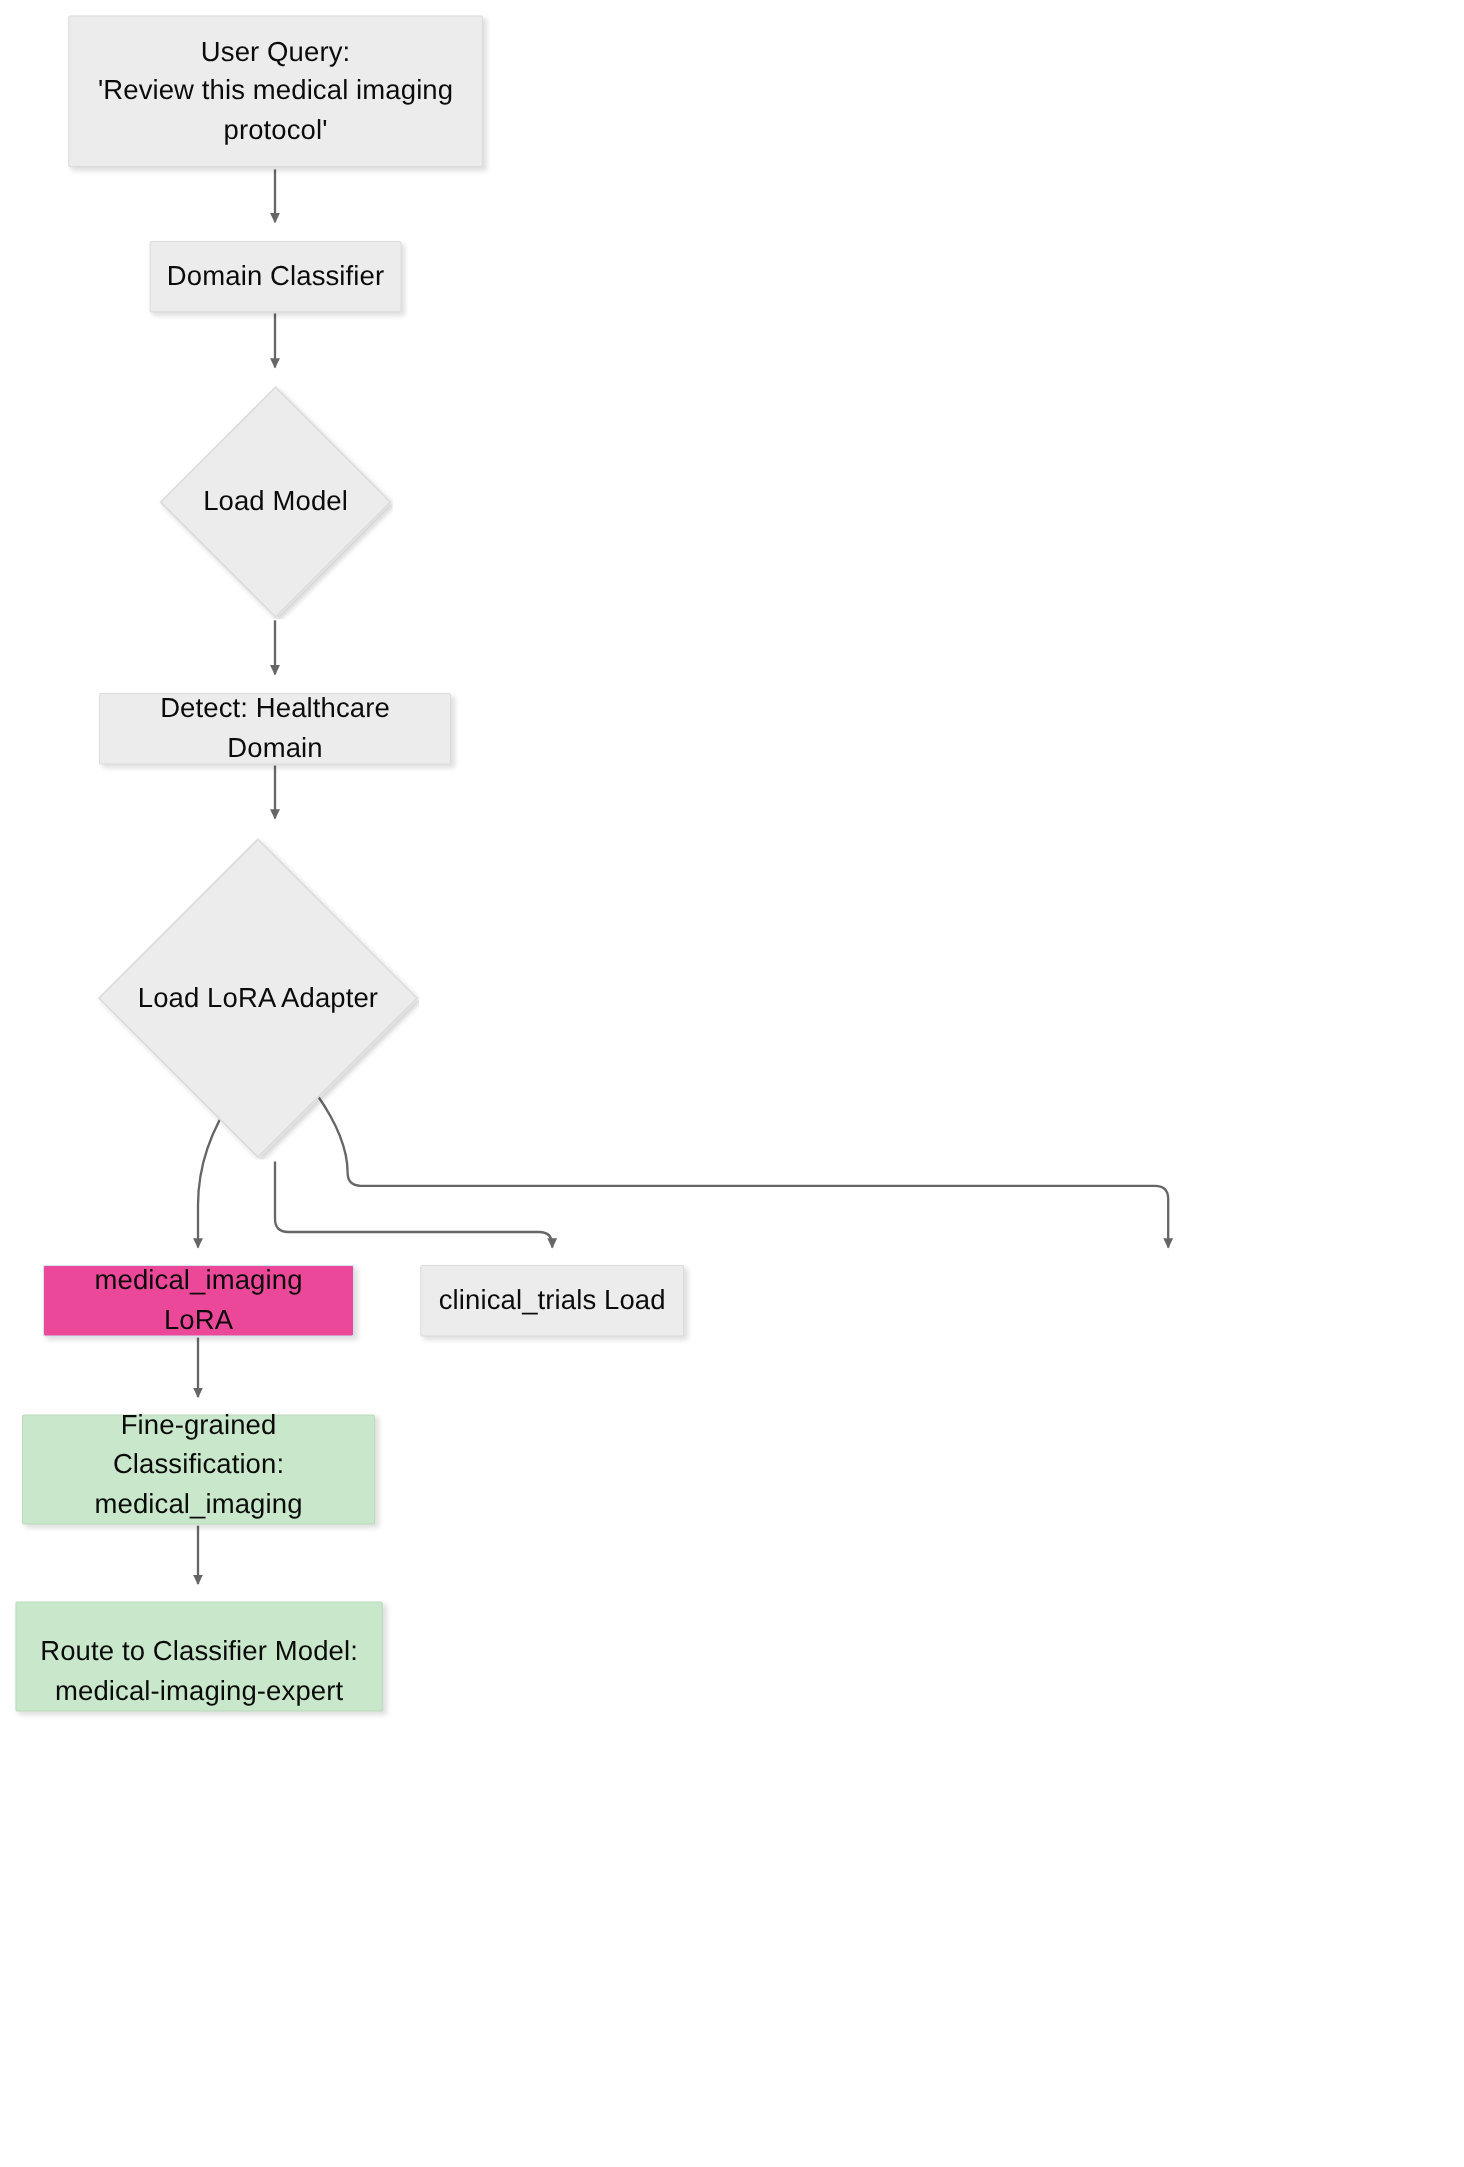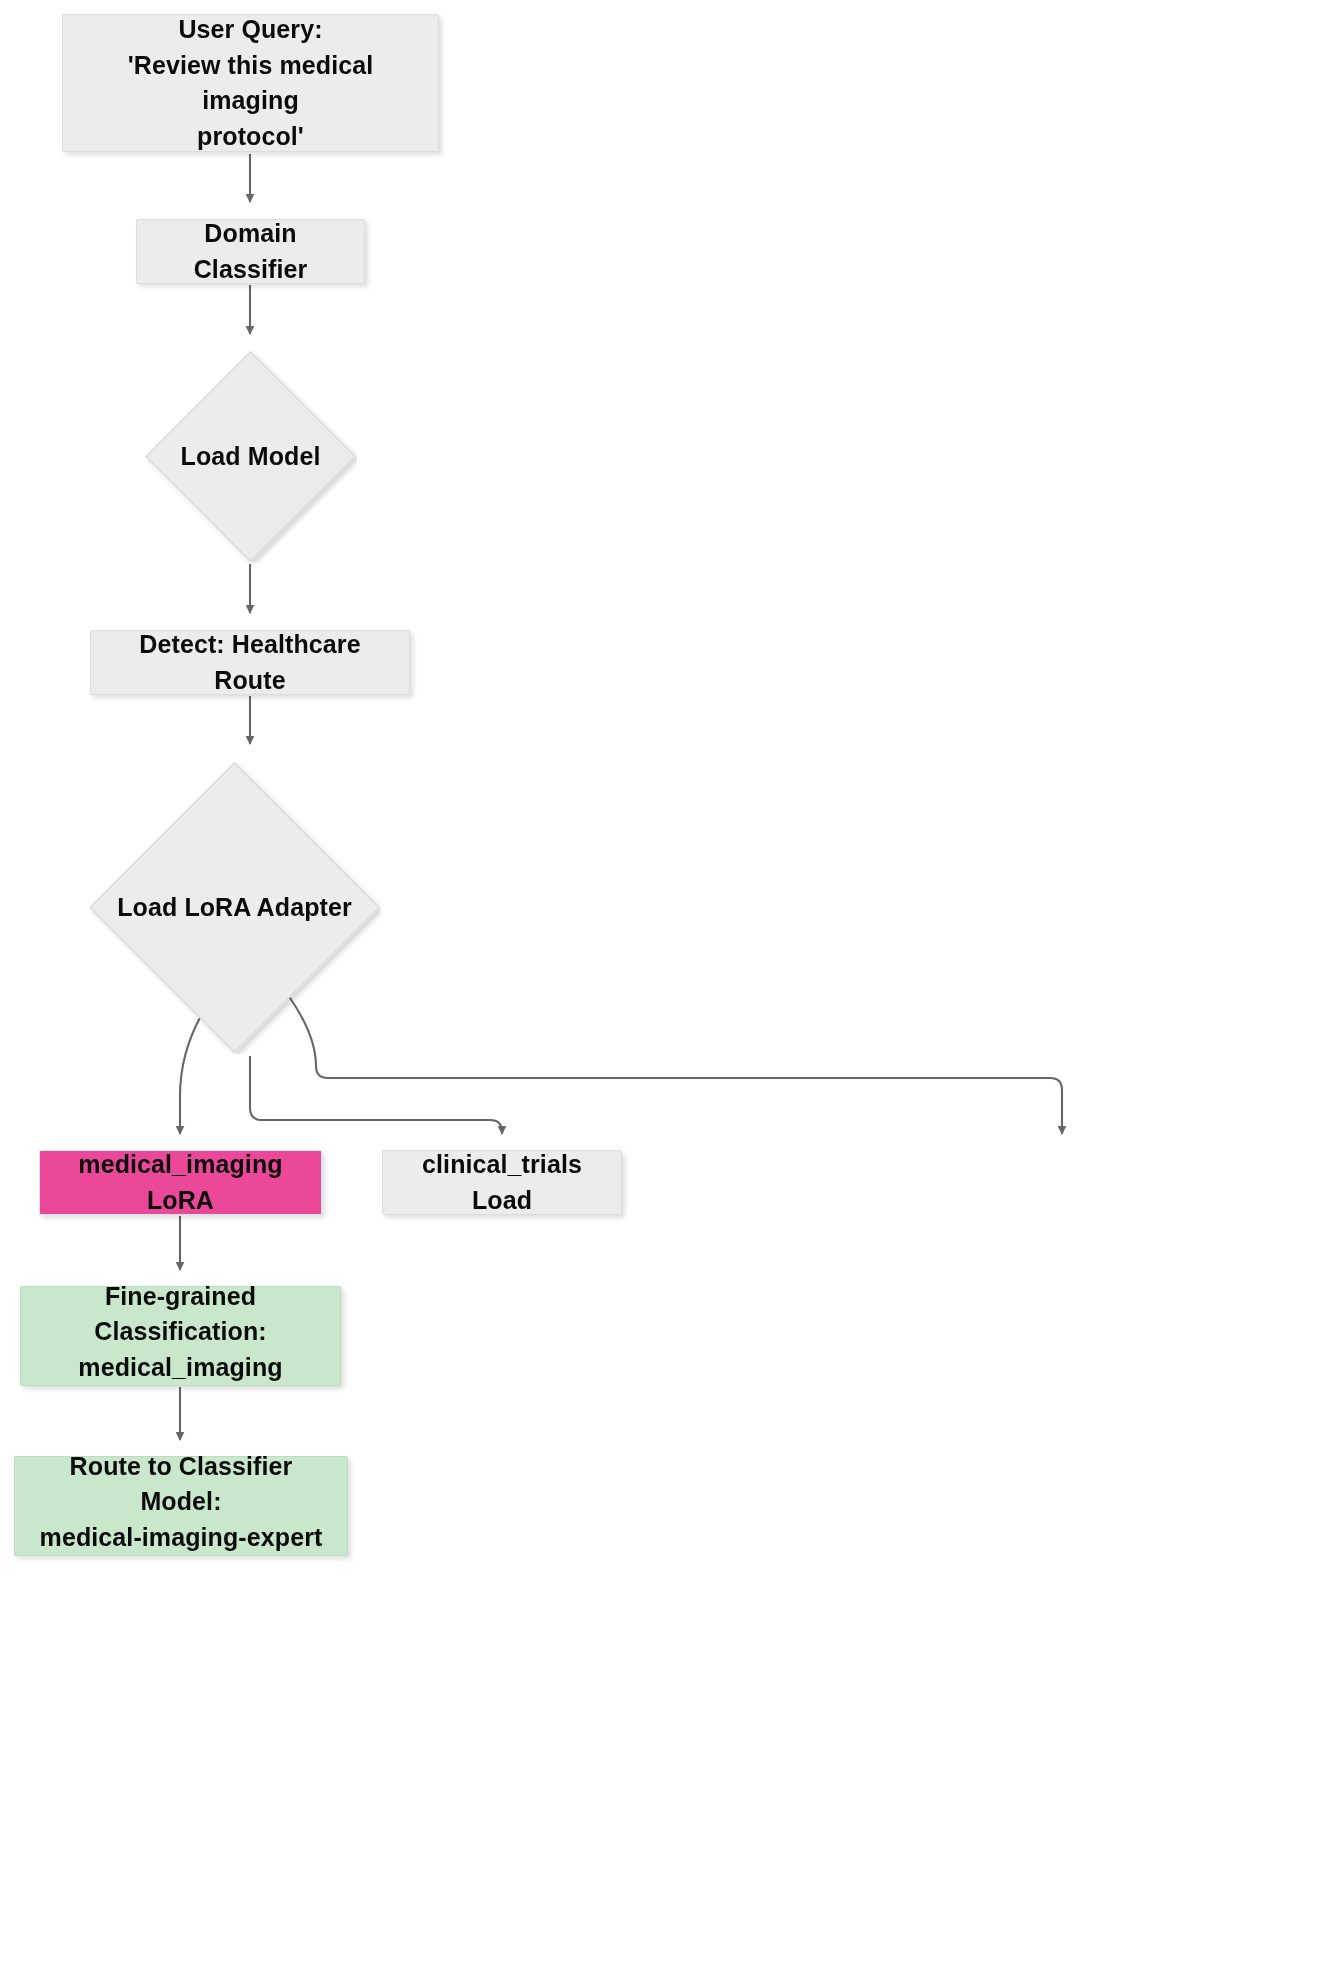--- a/index.html
+++ b/index.html
@@ -9,21 +9,20 @@
   }
   body {
     font-family: "Liberation Sans", sans-serif;
   }
   #canvas {
     position: relative;
     width: 1331px;
     height: 1970px;
     background: #ffffff;
     overflow: hidden;
-    font-weight: bold;
   }
   #edge-layer {
     position: absolute;
     left: 0;
     top: 0;
     width: 1331px;
     height: 1970px;
     pointer-events: none;
   }
   .node {
@@ -118,21 +117,21 @@
   </div>
 
   <div class="node node-diamond" style="left:144px; top:350px; width:213px; height:213px;">
     <svg class="diamond-shape" viewBox="0 0 213 213" xmlns="http://www.w3.org/2000/svg">
       <polygon points="106.5,2 211,106.5 106.5,211 2,106.5" fill="#ececec" stroke="#dcdcdc" stroke-width="1.6" filter="url(#nodeShadow)"></polygon>
     </svg>
     <span class="node-label">Load Model</span>
   </div>
 
   <div class="node node-rect" style="left:90px; top:630px; width:320px; height:65px;">
-    <span class="node-label">Detect: Healthcare Route</span>
+    <span class="node-label">Detect: Healthcare Domain</span>
   </div>
 
   <div class="node node-diamond" style="left:88px; top:761px; width:293px; height:293px;text-align:center;">
     <svg class="diamond-shape" viewBox="0 0 293 293" xmlns="http://www.w3.org/2000/svg">
       <polygon points="146.5,2 291,146.5 146.5,291 2,146.5" fill="#ececec" stroke="#dcdcdc" stroke-width="1.6" filter="url(#nodeShadow)"></polygon>
     </svg>
     <span class="node-label">Load LoRA Adapter</span>
   </div>
 
   <div class="node node-rect blue" style="left:39px; top:1150px; width:283px; height:65px;">

